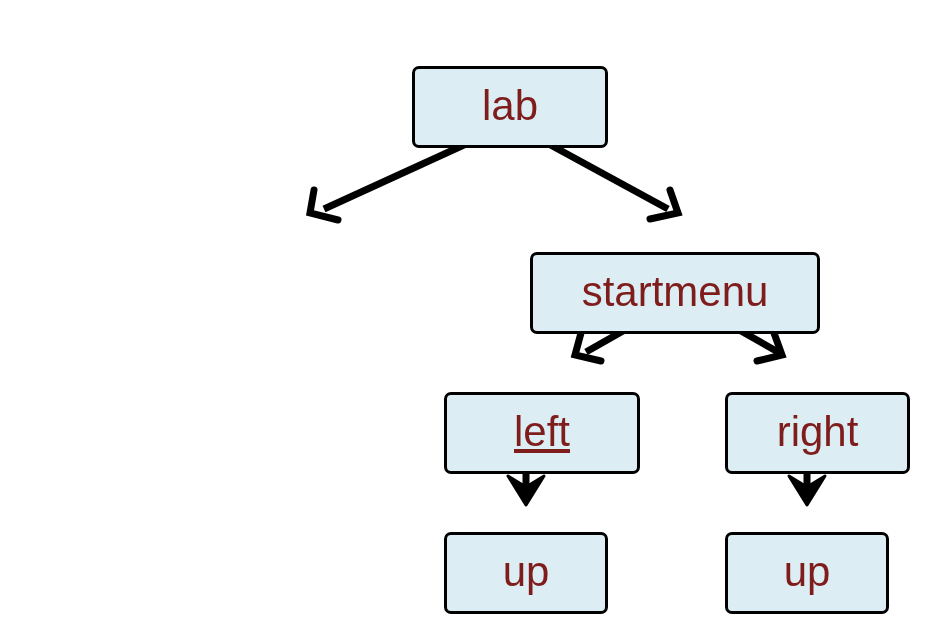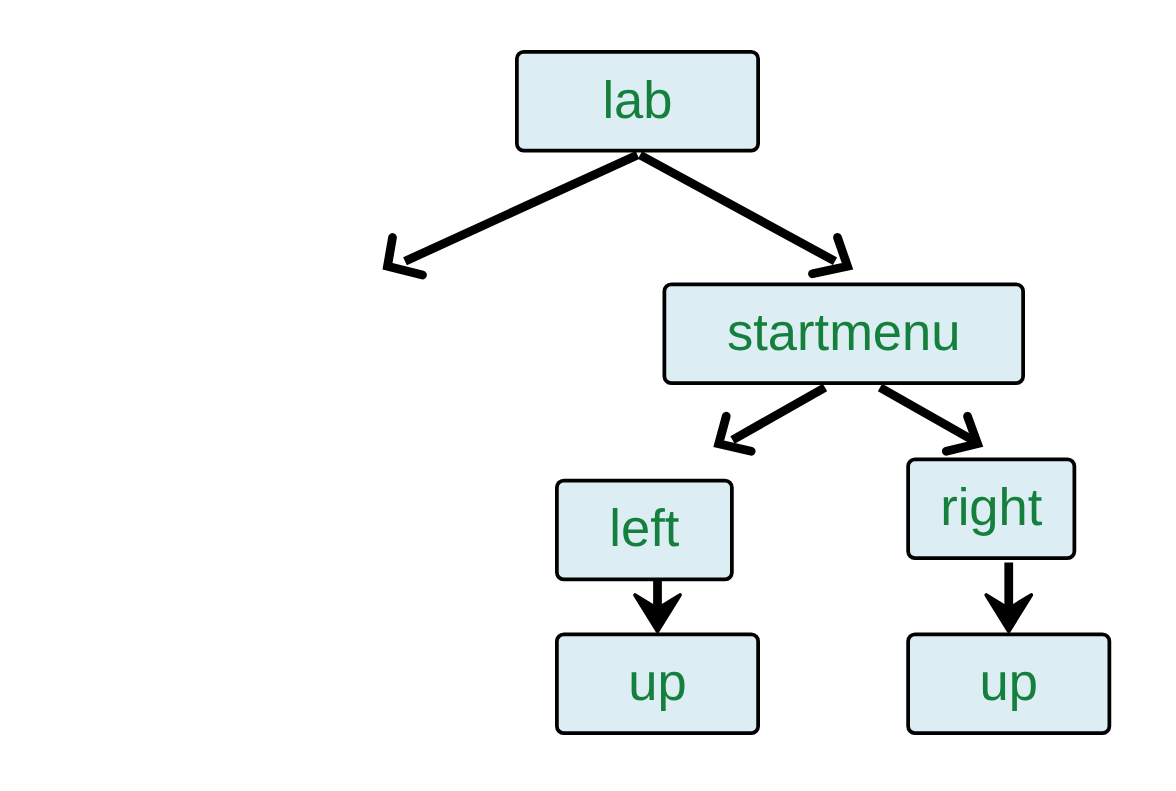--- a/index.html
+++ b/index.html
@@ -26,27 +26,28 @@
   }
   .node {
     position: absolute;
     box-sizing: border-box;
     background: #dceef4;
     border: 3px solid #000000;
     border-radius: 7px;
     display: flex;
     align-items: center;
     justify-content: center;
-    color: #15803d;
+    color: #7f1d1d;
     font-family: "Liberation Sans", sans-serif;
     font-size: 42px;
     font-weight: 400;
     line-height: 1;
     letter-spacing: 0px;
     z-index: 2;
+    margin-top: 26px;
   }
   .node-label {
     display: block;
     white-space: nowrap;
     transform: translateY(-1px);
   }
 </style>
 </head>
 <body>
 
@@ -87,25 +88,25 @@
 
   <div class="node" style="left:412px; top:40px; width:196px; height:82px;">
     <span class="node-label">lab</span>
   </div>
 
 
   <div class="node" style="left:530px; top:226px; width:290px; height:82px;text-align:center;">
     <span class="node-label">startmenu</span>
   </div>
 
-  <div class="node" style="left:444px; top:383px; width:143px; height:82px;">
+  <div class="node" style="left:444px; top:366px; width:196px; height:82px;text-decoration:underline;">
     <span class="node-label">left</span>
   </div>
 
-  <div class="node" style="left:725px; top:366px; width:136px; height:82px;">
+  <div class="node" style="left:725px; top:366px; width:185px; height:82px;">
     <span class="node-label">right</span>
   </div>
 
   <div class="node" style="left:444px; top:506px; width:164px; height:82px;">
     <span class="node-label">up</span>
   </div>
 
   <div class="node" style="left:725px; top:506px; width:164px; height:82px;">
     <span class="node-label">up</span>
   </div>

